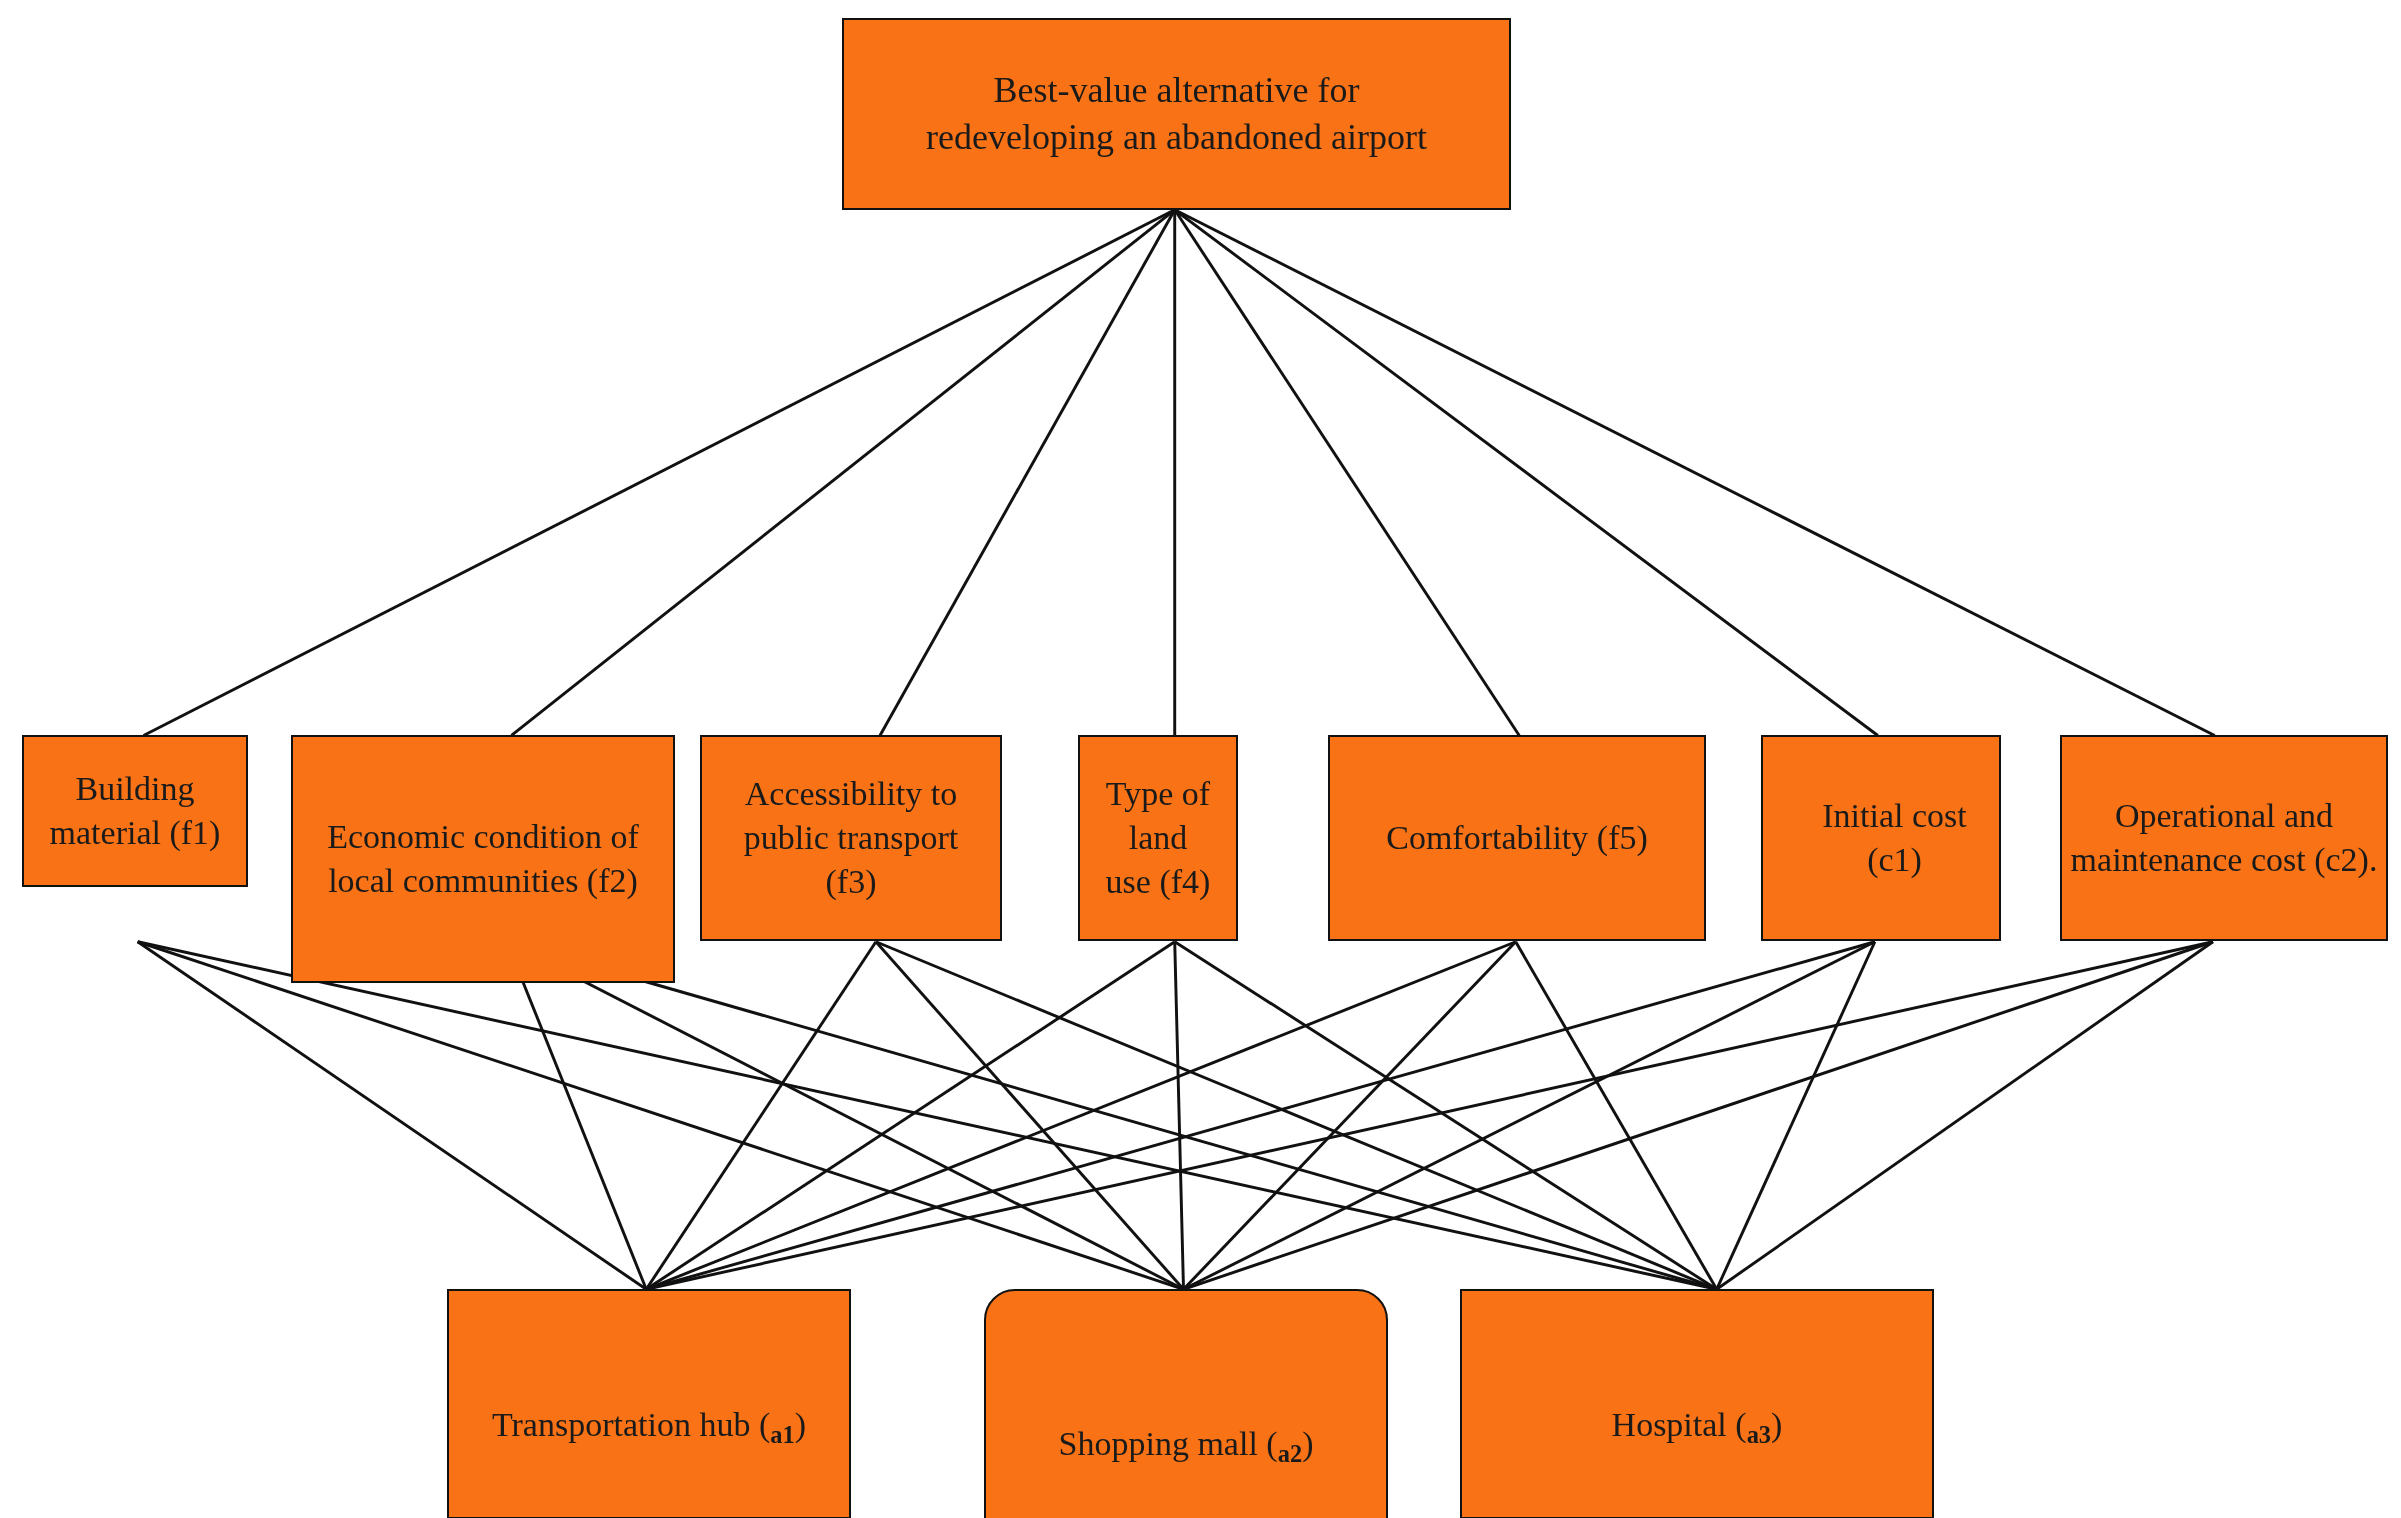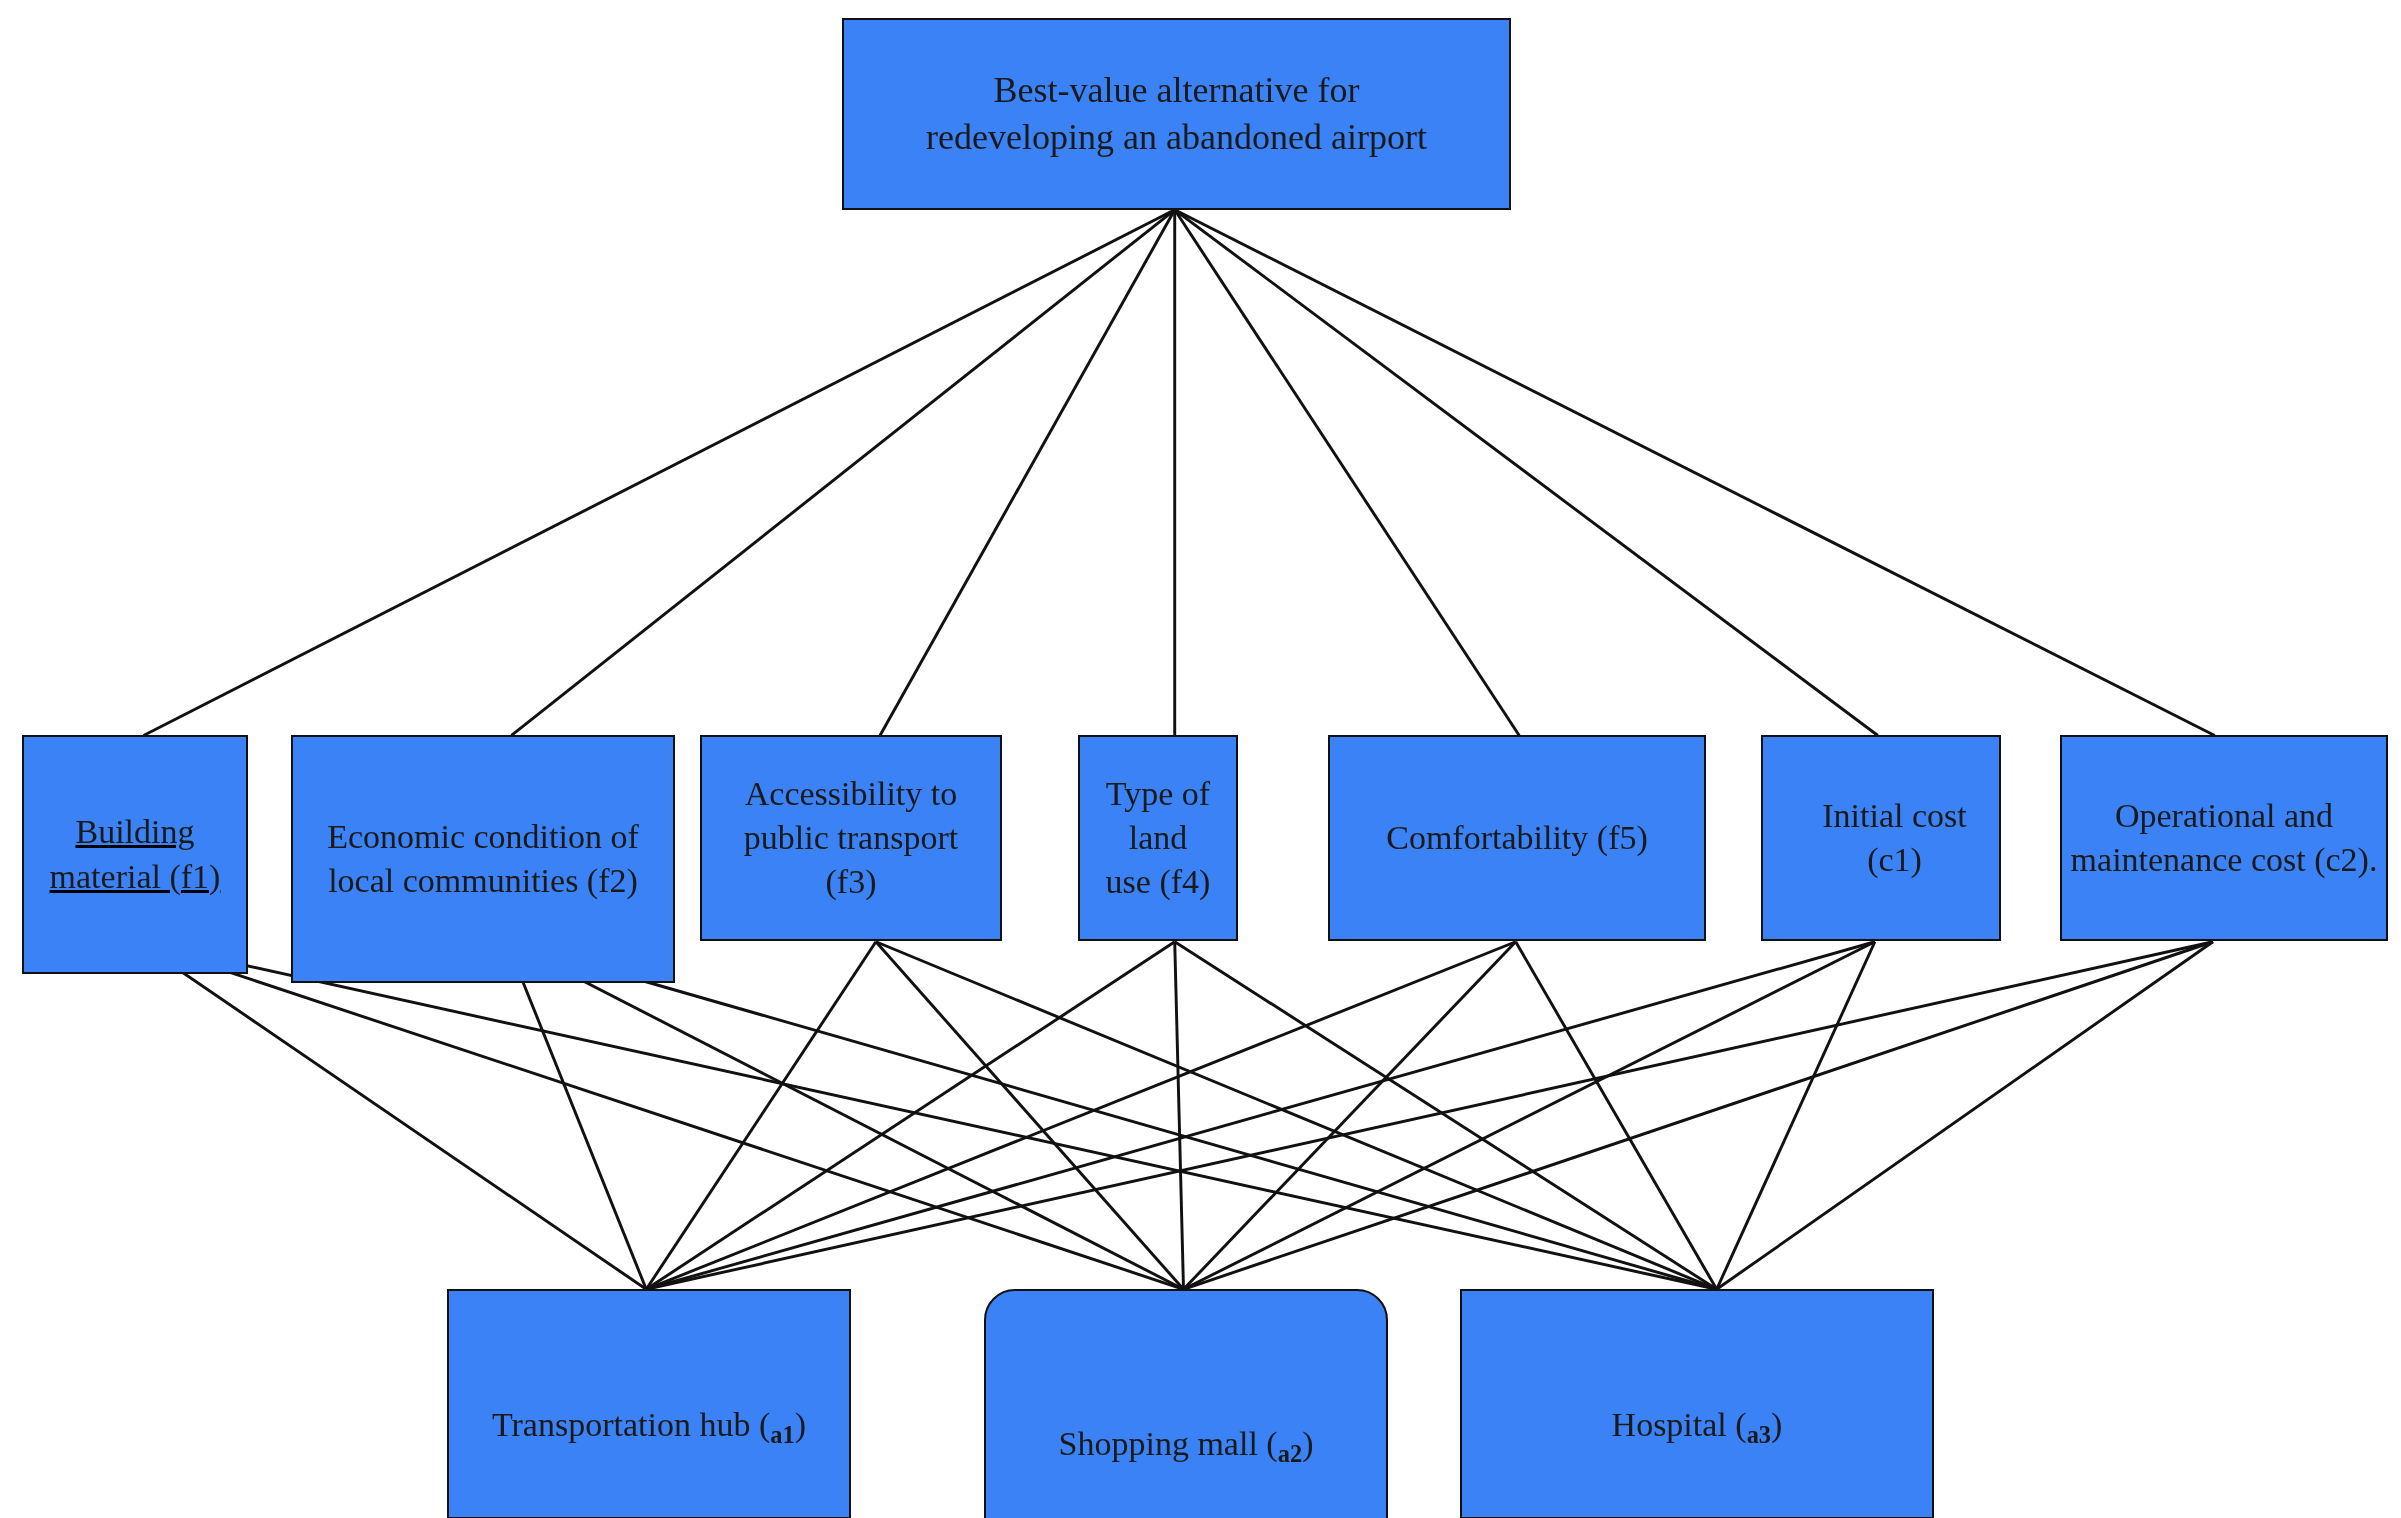--- a/index.html
+++ b/index.html
@@ -21,21 +21,21 @@
     left: 0;
     top: 0;
     width: 2401px;
     height: 1519px;
     pointer-events: none;
   }
   .node {
     position: absolute;
     box-sizing: border-box;
     border: 2.9px solid #111111;
-    background: #3b82f6;
+    background: #f97316;
     display: flex;
     align-items: center;
     justify-content: center;
     text-align: center;
     z-index: 5;
   }
   .node-label {
     display: block;
     color: #1a1a1a;
     line-height: 1.30;
@@ -85,21 +85,21 @@
       <line x1="3200" y1="1607" x2="2930" y2="2200" stroke="#111111" stroke-width="5" stroke-linecap="butt"></line>
       <line x1="3777" y1="1607" x2="1103" y2="2200" stroke="#111111" stroke-width="5" stroke-linecap="butt"></line>
       <line x1="3777" y1="1607" x2="2020" y2="2200" stroke="#111111" stroke-width="5" stroke-linecap="butt"></line>
       <line x1="3777" y1="1607" x2="2930" y2="2200" stroke="#111111" stroke-width="5" stroke-linecap="butt"></line>
     </svg>
   <div id="node-layer">
       <div class="node goal" style="left: 842px; top: 18px; width: 669px; height: 192px; border-color: rgb(17, 17, 17); border-width: 2.9px;">
         <span class="node-label">Best-value alternative for
 redeveloping an abandoned airport</span>
       </div>
-      <div class="node criterion" style="left: 22px; top: 735px; width: 226px; height: 239px; border-color: rgb(17, 17, 17); border-width: 2.9px; text-decoration: underline;">
+      <div class="node criterion" style="left: 22px; top: 735px; width: 226px; height: 152px; border-color: rgb(17, 17, 17); border-width: 2.9px;">
         <span class="node-label">Building
 material (f1)</span>
       </div>
       <div class="node criterion" style="left: 291px; top: 735px; width: 384px; height: 248px; border-color: rgb(17, 17, 17); border-width: 2.9px;">
         <span class="node-label">Economic condition of
 local communities (f2)</span>
       </div>
       <div class="node criterion" style="left: 700px; top: 735px; width: 302px; height: 206px; border-color: rgb(17, 17, 17); border-width: 2.9px;">
         <span class="node-label">Accessibility to
 public transport

